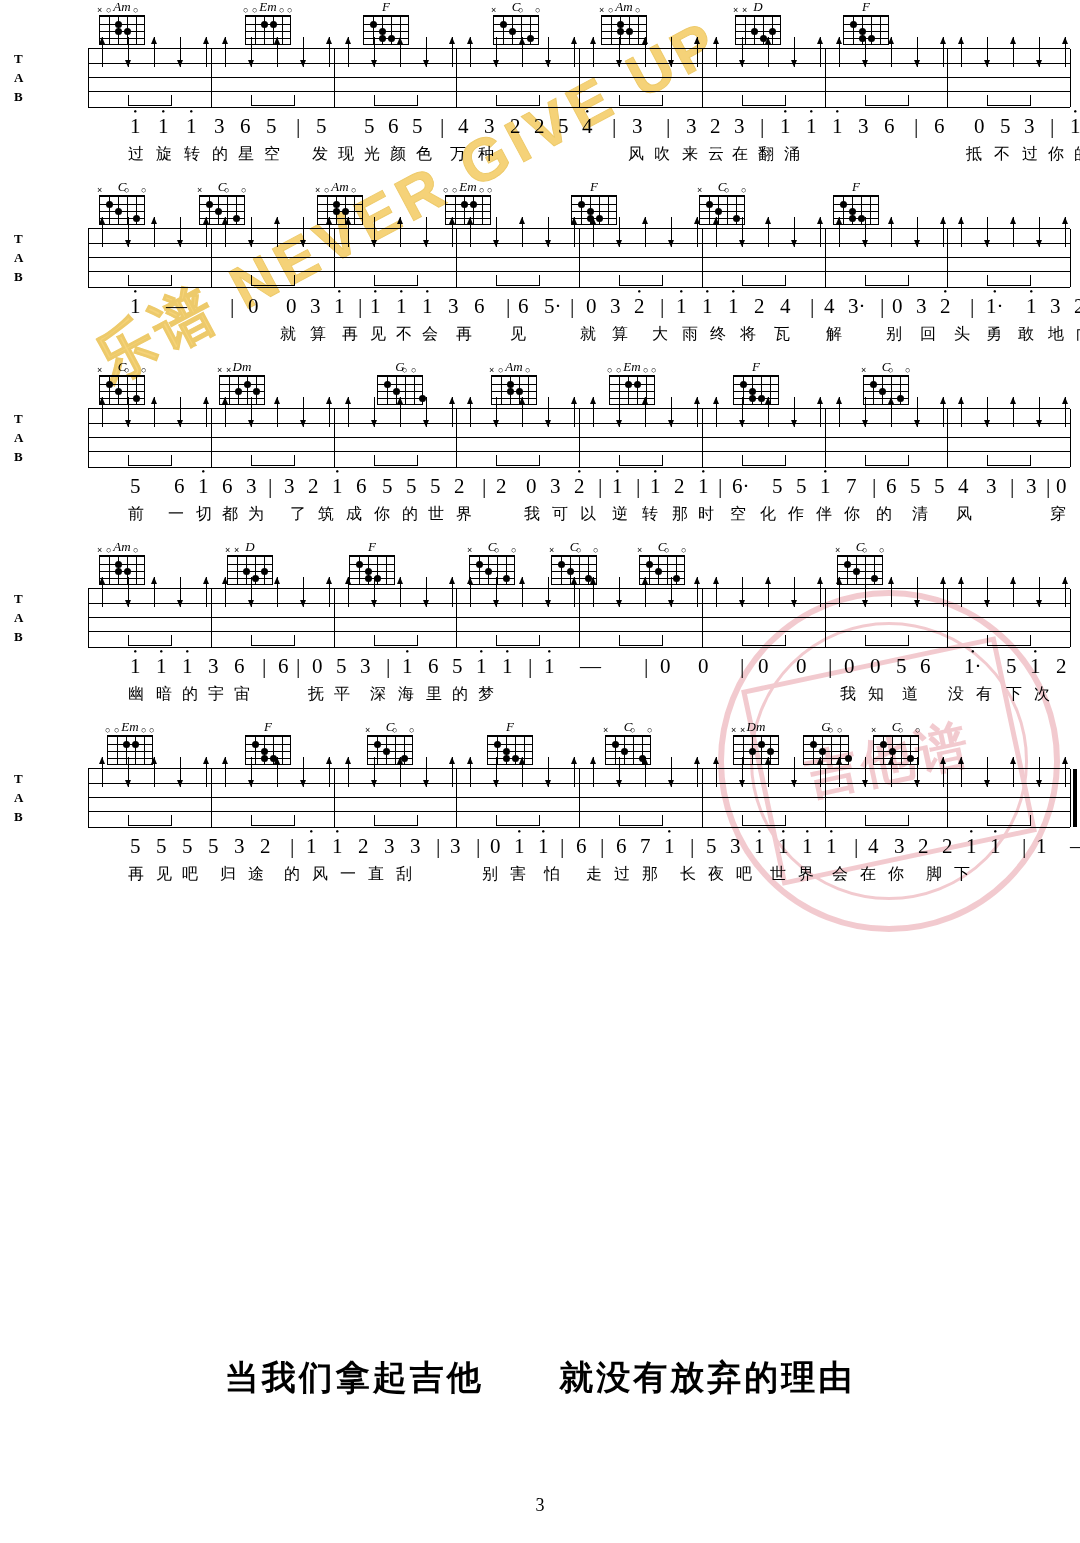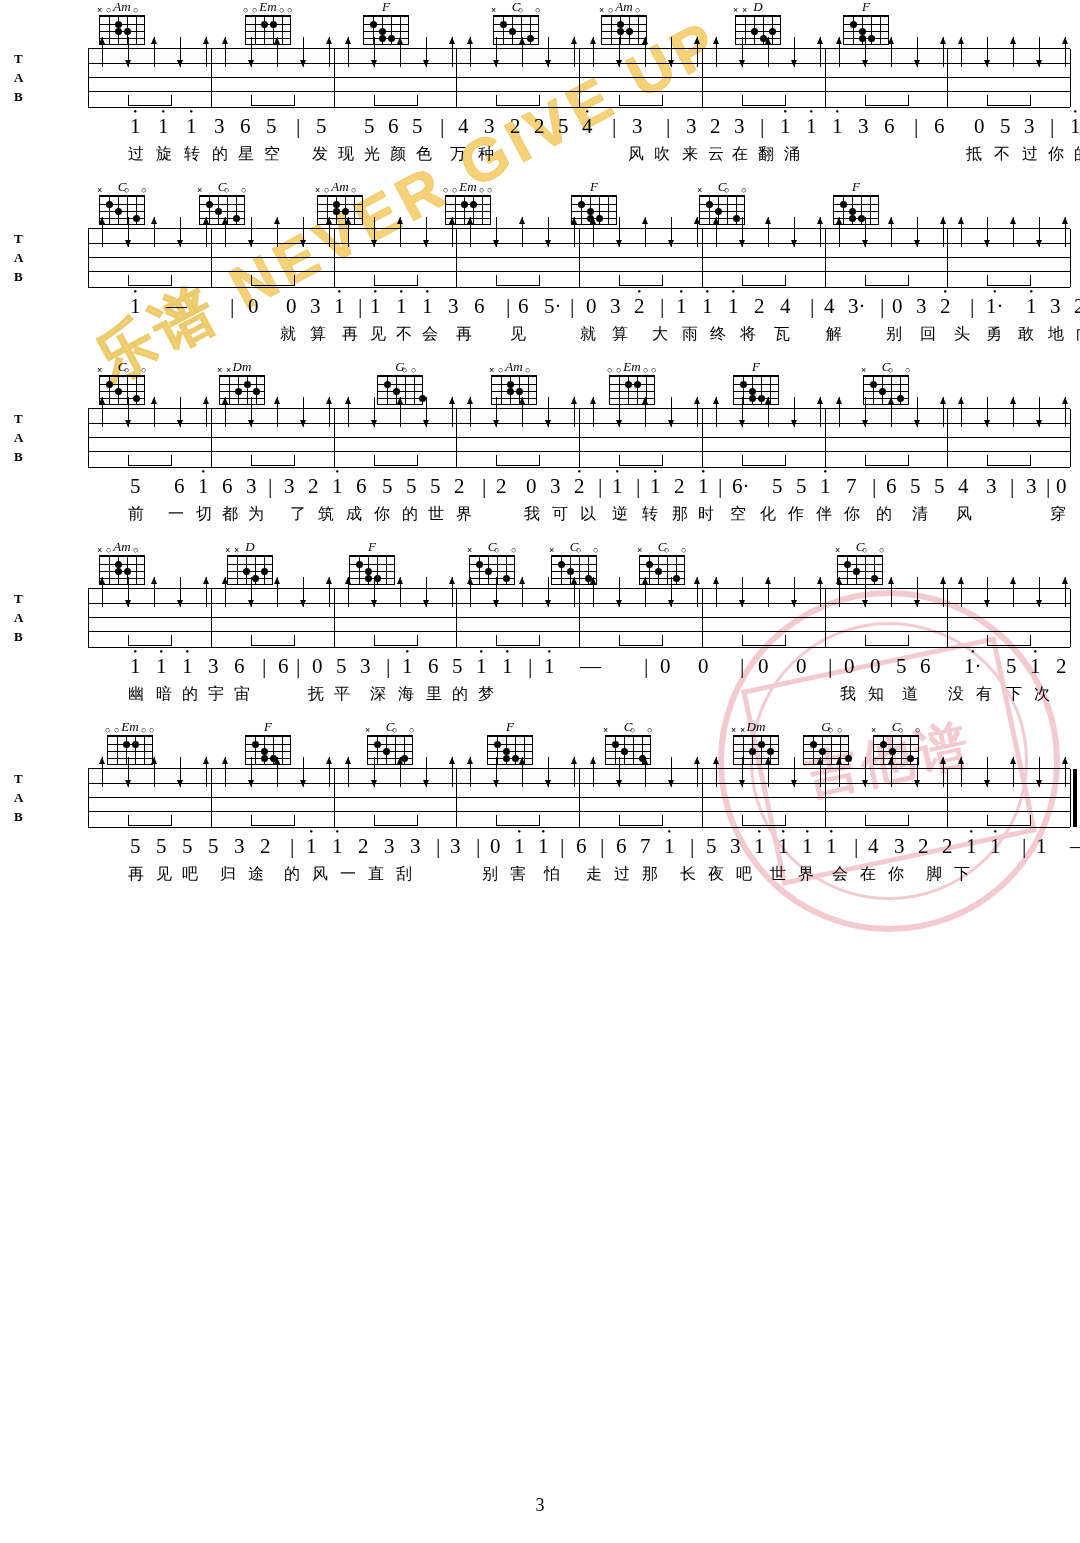--- a/index.html
+++ b/index.html
@@ -1504,15 +1504,20 @@
             <span class="ly" style="left: 712px;">会</span>
             <span class="ly" style="left: 740px;">在</span>
             <span class="ly" style="left: 768px;">你</span>
             <span class="ly" style="left: 806px;">脚</span>
             <span class="ly" style="left: 834px;">下</span>
           </div>
         </div>
       </div>
     </div>
 
+  <div class="slogan">
+    <span>当我们拿起吉他</span>
+    <span class="gap"></span>
+    <span>就没有放弃的理由</span>
+  </div>
 
   <div class="pageno">3</div>
 </div>
 
 </body></html>

